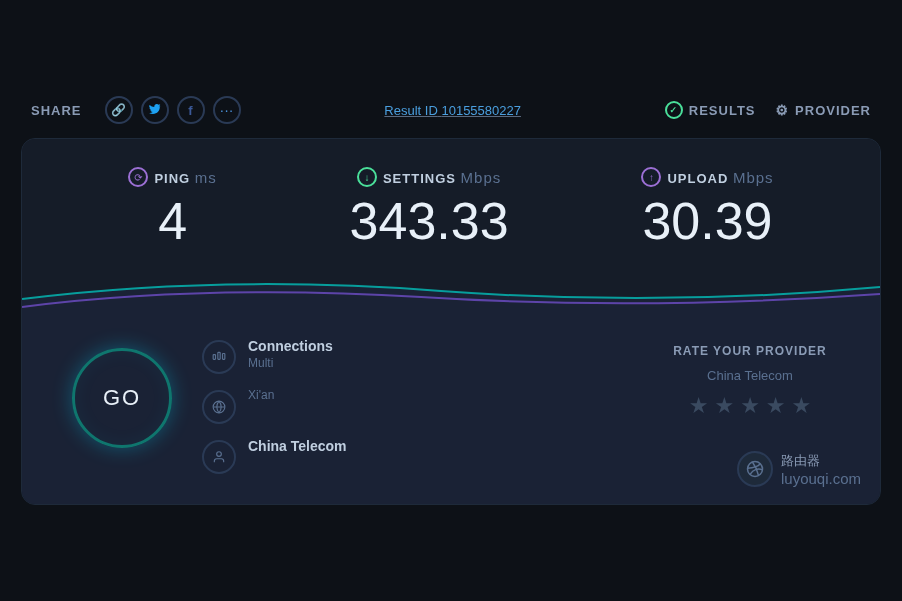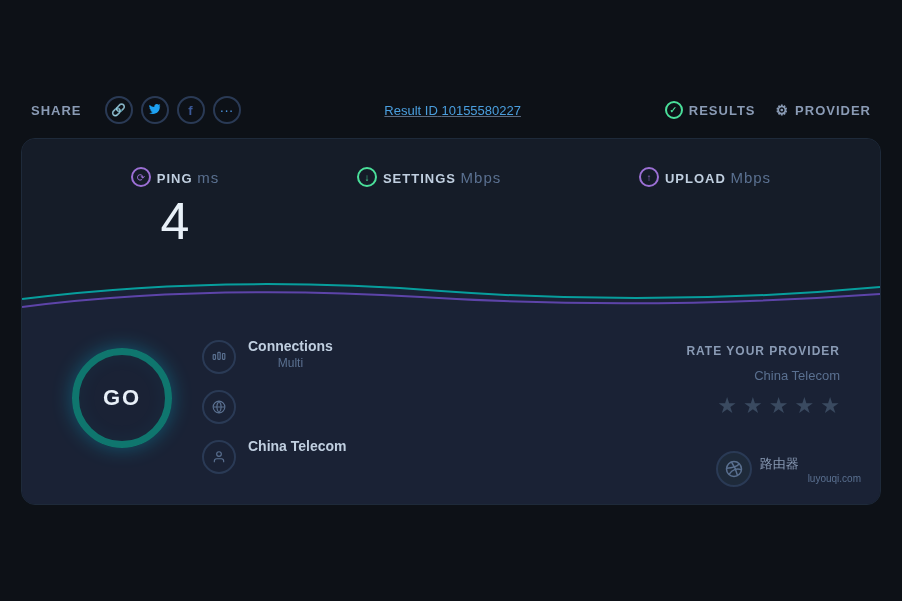--- a/index.html
+++ b/index.html
@@ -199,25 +199,25 @@
       align-items: center;
       justify-content: center;
       min-width: 120px;
       padding-top: 10px;
     }
 
     .go-btn {
       width: 100px;
       height: 100px;
       border-radius: 50%;
-      border: 7px solid #0f766e;
+      border: 3px solid #0f766e;
       background: transparent;
       color: #e8f0f8;
       font-size: 22px;
-      font-weight: bold;
+      font-weight: normal;
       letter-spacing: 2px;
       cursor: pointer;
       display: flex;
       align-items: center;
       justify-content: center;
       box-shadow: 0 0 20px rgba(0, 212, 255, 0.3), inset 0 0 20px rgba(0, 212, 255, 0.05);
     }
 
     
     .info-section {
@@ -244,21 +244,20 @@
       color: #5a7090;
       font-size: 13px;
       flex-shrink: 0;
       margin-top: 2px;
     }
 
     .info-text {
       display: flex;
       flex-direction: column;
       gap: 2px;
-      text-align: center;
     }
 
     .info-title {
       color: #c0cfe0;
       font-size: 14px;
       font-weight: 600;
     }
 
     .info-subtitle {
       color: #5a7090;
@@ -269,21 +268,21 @@
       color: #4a9fdf;
       font-size: 13px;
       cursor: pointer;
     }
 
     
     .rate-section {
       min-width: 180px;
       display: flex;
       flex-direction: column;
-      align-items: flex-end;
+      align-items: center;
       gap: 10px;
       padding-top: 6px;
     }
 
     .rate-title {
       color: #8a9bb5;
       font-size: 12px;
       font-weight: bold;
       letter-spacing: 1px;
     }
@@ -381,29 +380,31 @@
         <div class="stat-value">4</div>
       </div>
 
       <div class="stat-item">
         <div class="stat-header">
           <div class="stat-icon dl-icon">↓</div>
           <span class="stat-label">
             <span>SETTINGS</span> <span class="stat-unit">Mbps</span>
           </span>
         </div>
+        <div class="stat-value" style="color:#e8f0f8;">343.33</div>
       </div>
 
       <div class="stat-item">
         <div class="stat-header">
           <div class="stat-icon ul-icon">↑</div>
           <span class="stat-label">
             <span>UPLOAD</span> <span class="stat-unit">Mbps</span>
           </span>
         </div>
+        <div class="stat-value">30.39</div>
       </div>
     </div>
 
     <div class="wave-separator">
       <svg viewBox="0 0 860 45" preserveAspectRatio="none" height="45">
 
         <rect width="860" height="45" fill="#151c28"></rect>
 
         <path d="M0 30 Q200 5 420 22 Q640 38 860 18 L860 45 L0 45 Z" fill="#1a2235"></path>
 
@@ -437,20 +438,21 @@
 
         <div class="info-row">
           <div class="info-icon">
             <svg width="14" height="14" viewBox="0 0 24 24" fill="none" stroke="#5a7090" stroke-width="2">
               <circle cx="12" cy="12" r="10"></circle>
               <line x1="2" y1="12" x2="22" y2="12"></line>
               <path d="M12 2a15.3 15.3 0 010 20M12 2a15.3 15.3 0 000 20"></path>
             </svg>
           </div>
           <div class="info-text">
+            <span class="info-subtitle">Xi'an</span>
           </div>
         </div>
 
         <div class="info-row">
           <div class="info-icon">
             <svg width="14" height="14" viewBox="0 0 24 24" fill="none" stroke="#5a7090" stroke-width="2">
               <path d="M20 21v-2a4 4 0 00-4-4H8a4 4 0 00-4 4v2"></path>
               <circle cx="12" cy="7" r="4"></circle>
             </svg>
           </div>
@@ -476,16 +478,16 @@
 
   <div class="watermark">
     <div class="watermark-icon">
       <svg width="18" height="18" viewBox="0 0 24 24" fill="none" stroke="#5a7090" stroke-width="2">
         <circle cx="12" cy="12" r="10"></circle>
         <path d="M8.56 2.75c4.37 6.03 6.02 9.42 8.03 17.72m2.54-15.38c-3.72 4.35-8.94 5.66-16.88 5.85m19.5 1.9c-3.5-.93-6.63-.82-8.94 0-2.58.92-5.01 2.86-7.44 6.32"></path>
       </svg>
     </div>
     <div style="display:flex;flex-direction:column;align-items:flex-start;">
       <span class="watermark-text">路由器</span>
-      <span style="color:#5a7090;font-size:10px;margin-left:48px;">luyouqi.com</span>
+      <span style="color:#5a7090;font-size:15px;">luyouqi.com</span>
     </div>
   </div>
 </div>
 
 </body></html>

